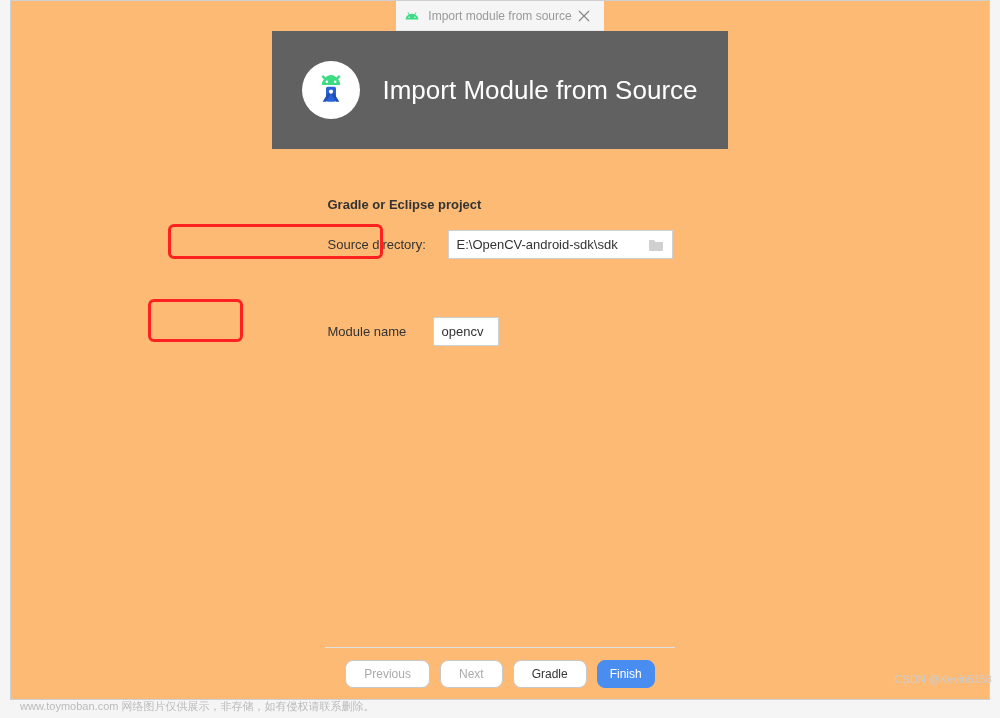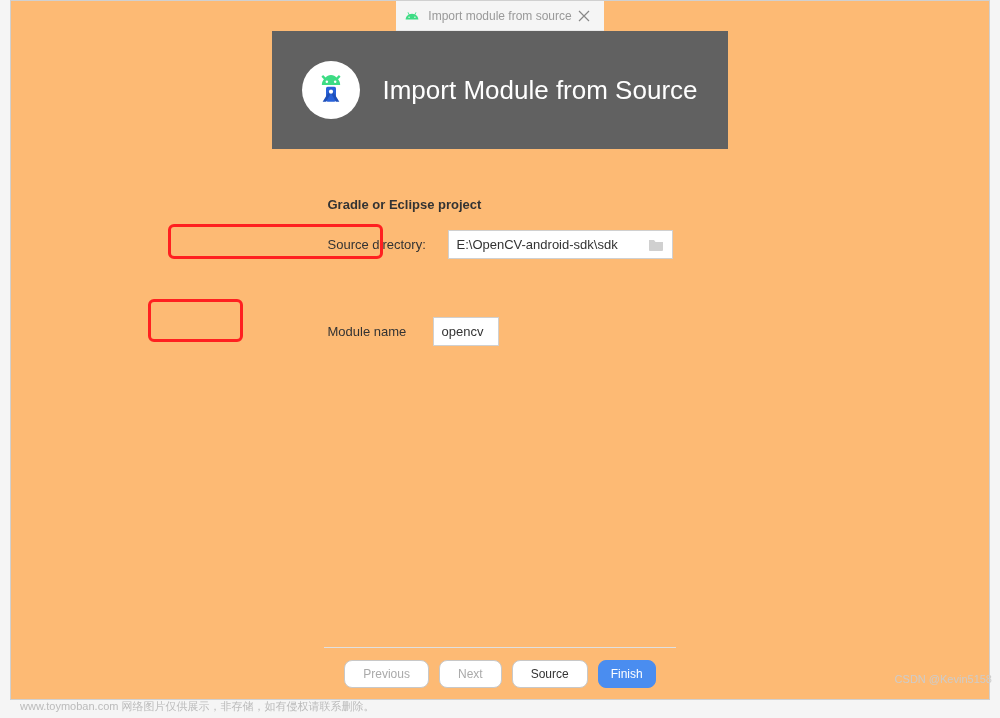--- a/index.html
+++ b/index.html
@@ -251,21 +251,21 @@
 
     <div class="field-row">
       <div class="field-label" style="width:105px;">Module name</div>
       <input type="text" class="text-input module-input" value="opencv" style="">
     </div>
   </div>
 
   <div class="footer">
     <button class="btn btn-disabled">Previous</button>
     <button class="btn btn-disabled">Next</button>
-    <button class="btn">Source</button>
+    <button class="btn">Gradle</button>
     <button class="btn btn-primary">Finish</button>
   </div>
 </div>
 
 <div class="highlight-source"></div>
 <div class="highlight-module"></div>
 
 <div class="watermark-left">www.toymoban.com 网络图片仅供展示，非存储，如有侵权请联系删除。</div>
 <div class="watermark-right">CSDN @Kevin5158</div>
 

